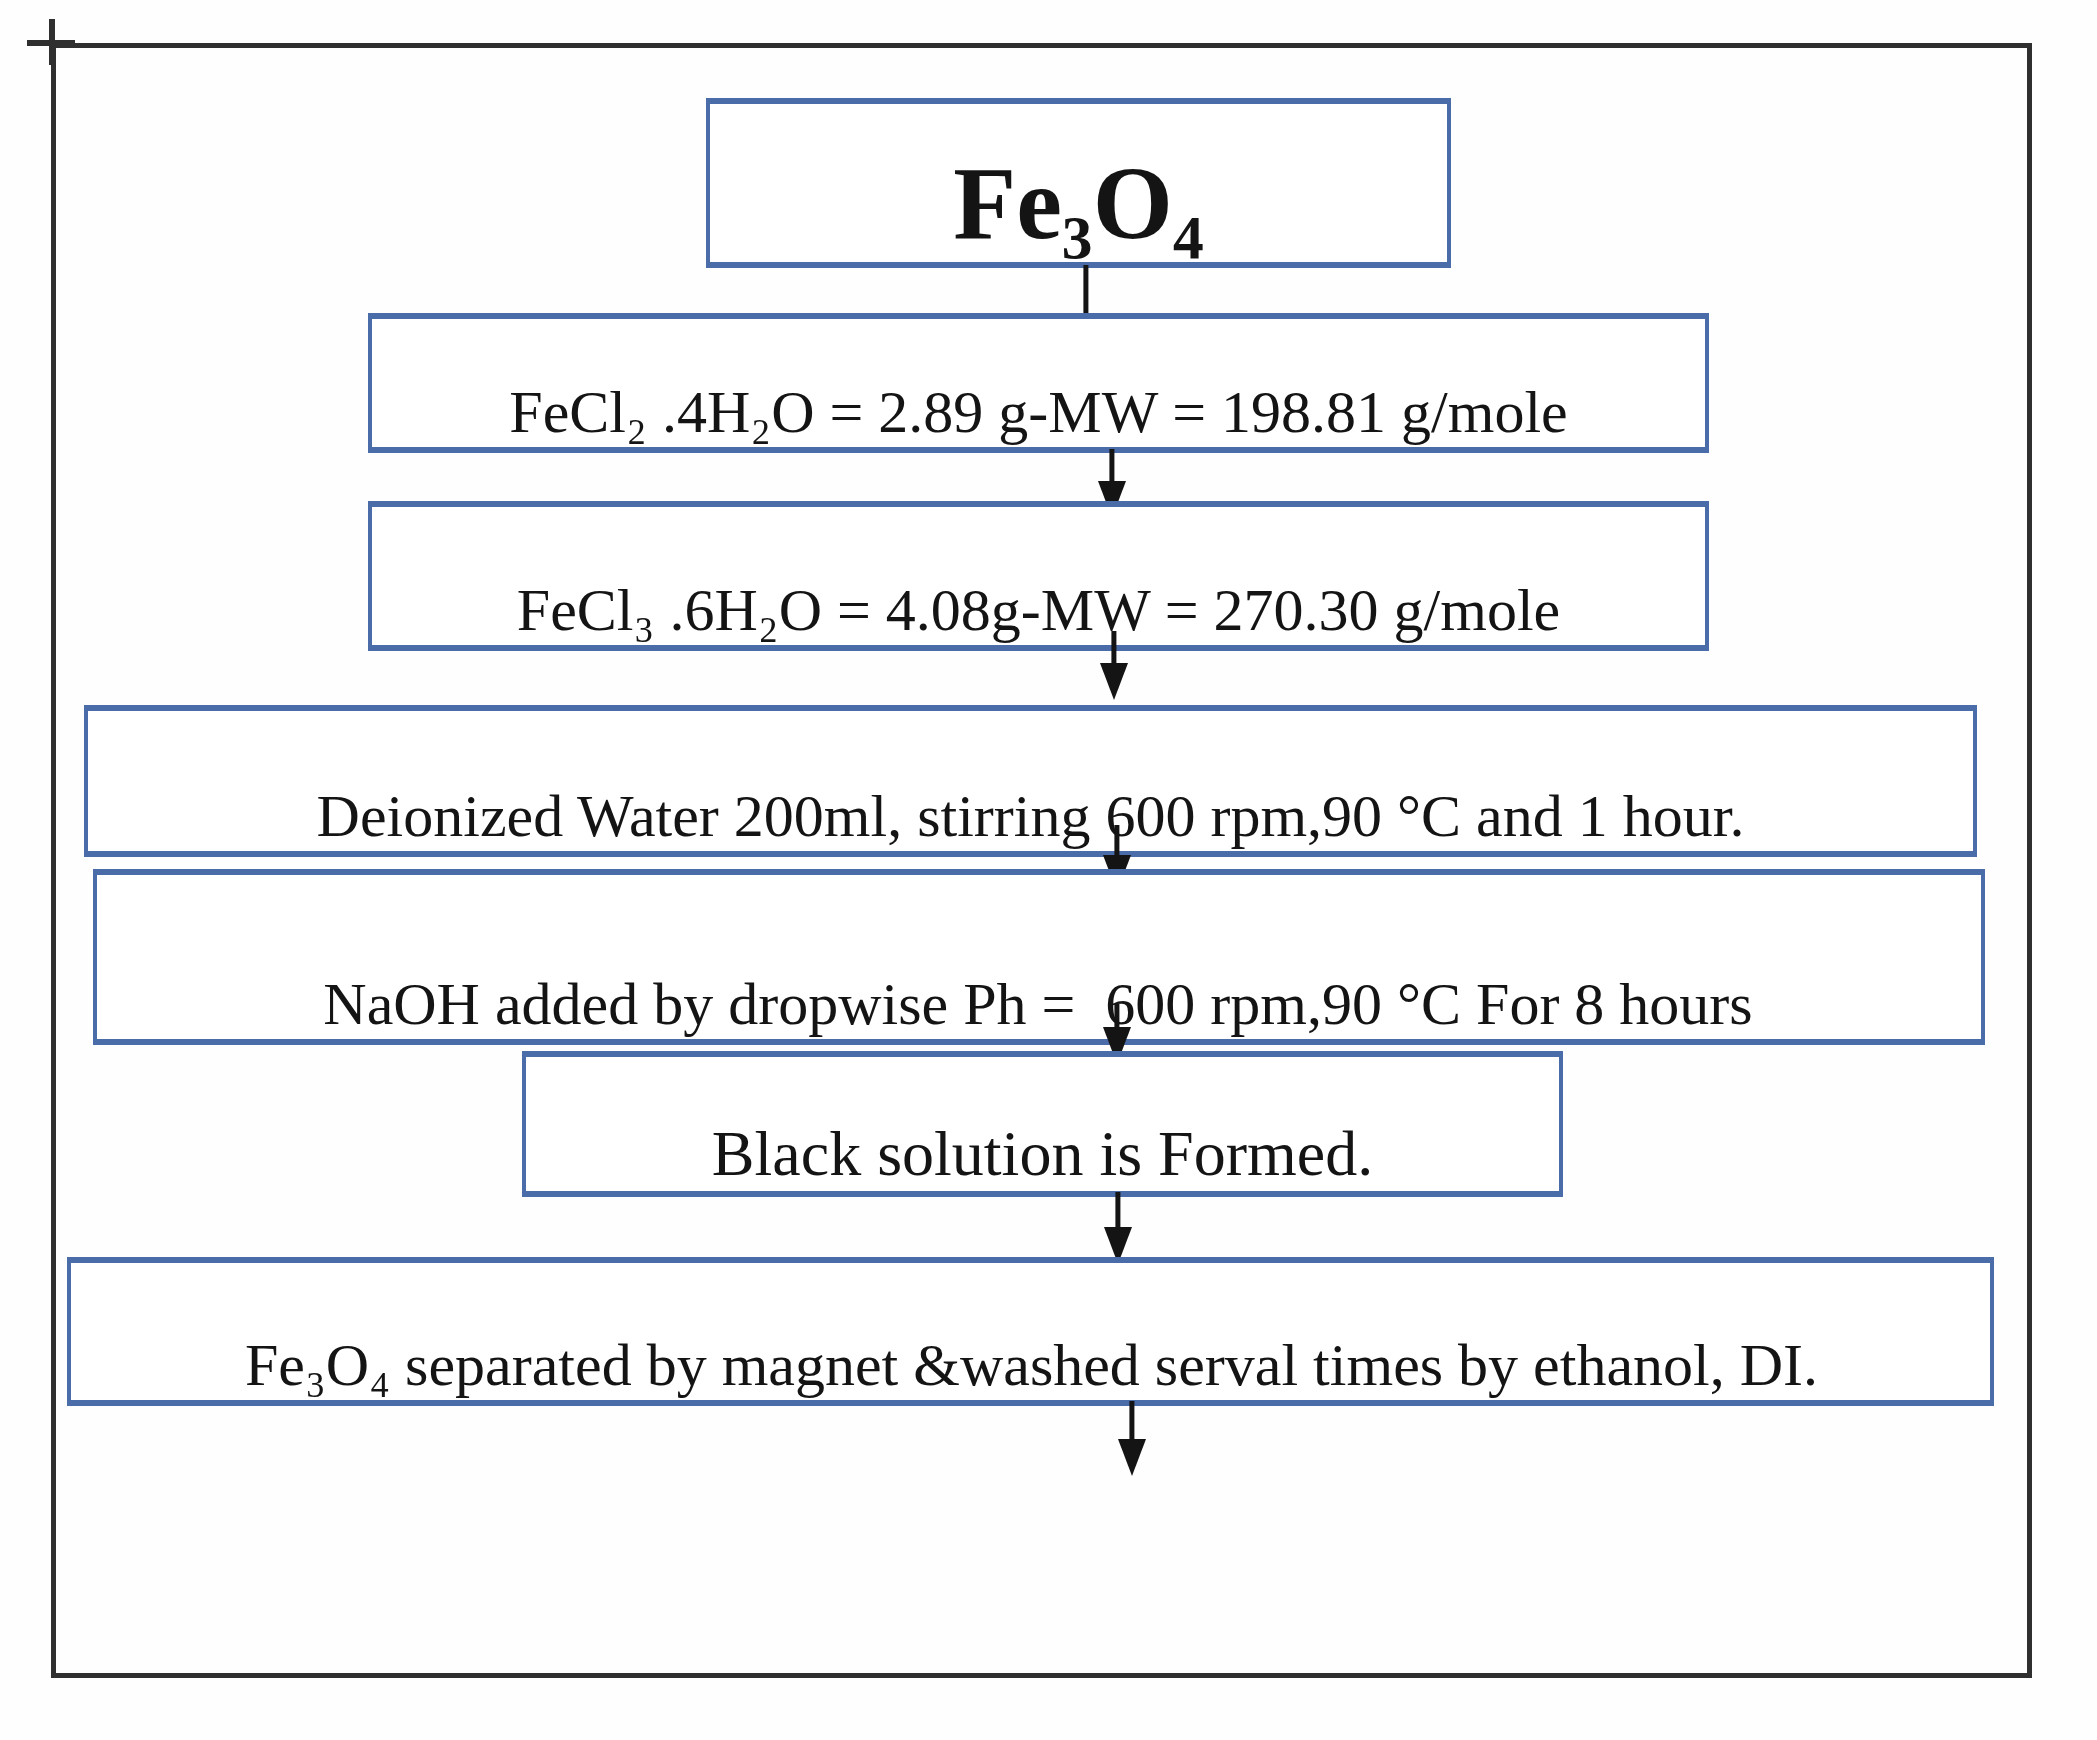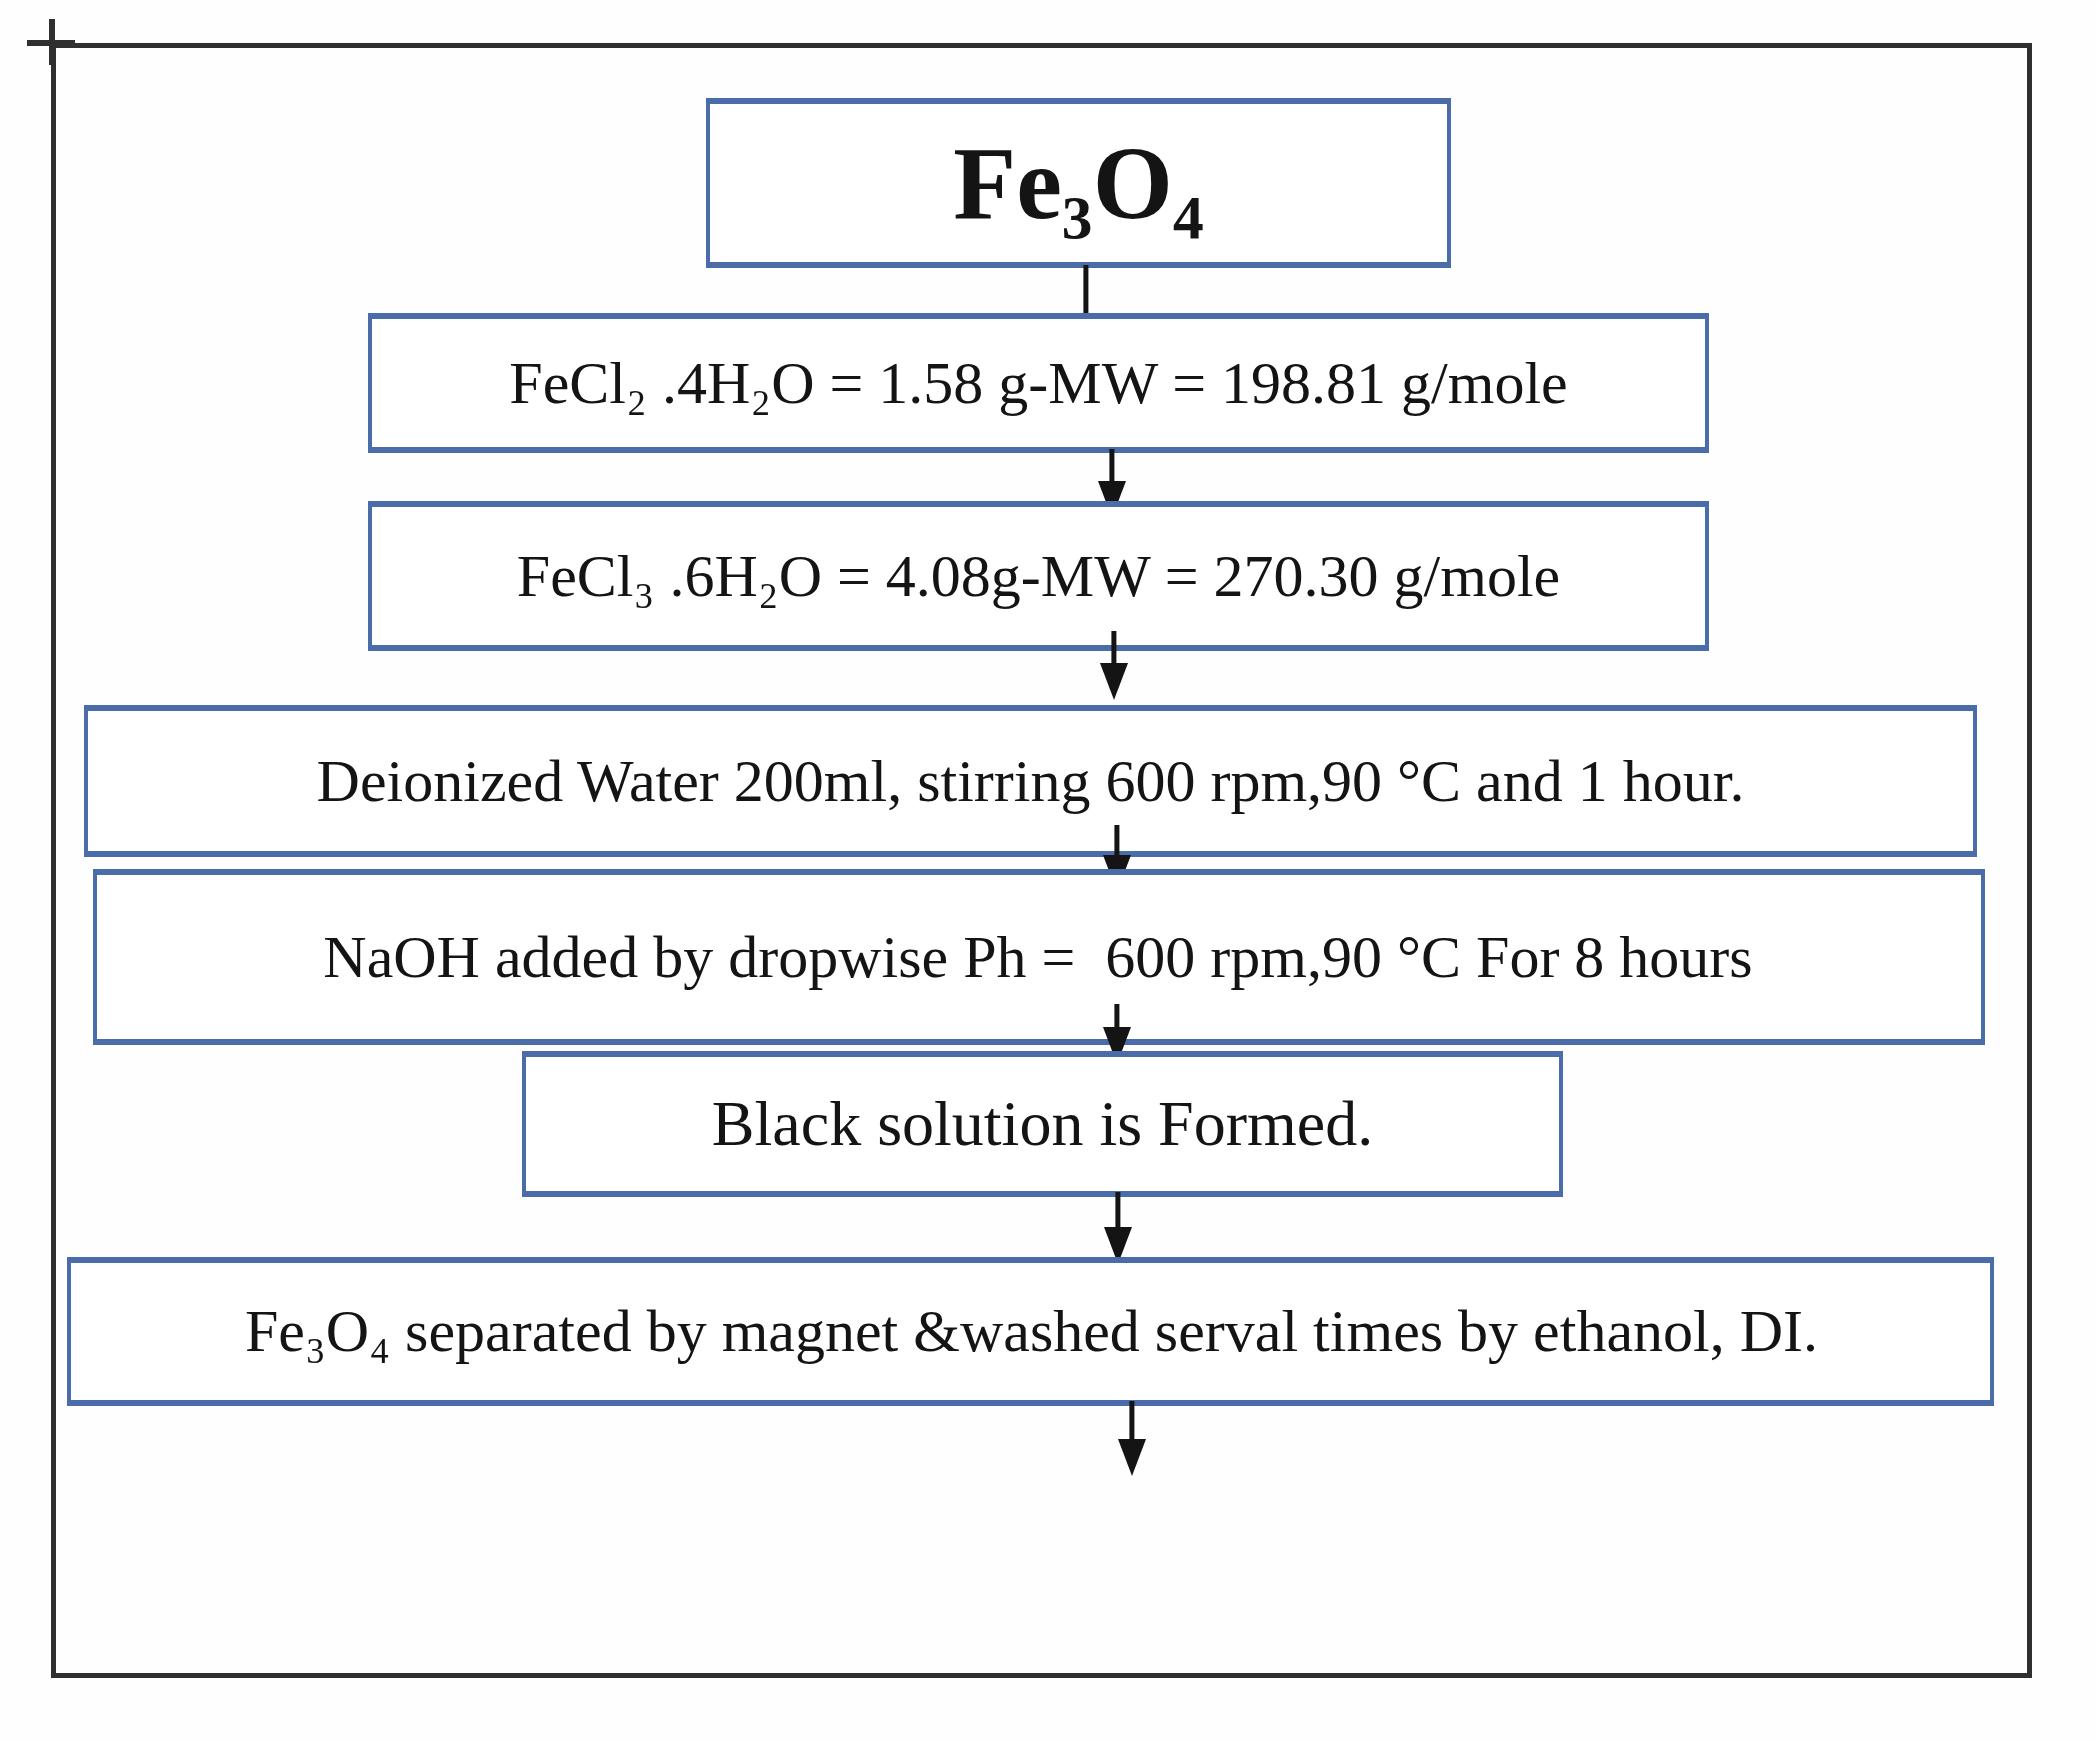--- a/index.html
+++ b/index.html
@@ -31,21 +31,21 @@
   .tick-v { left: 49px; top: 19.4px; width: 6px; height: 46px; }
   .tick-h { left: 27px; top: 40px; width: 48px; height: 6px; }
 
   
   .box {
     position: absolute;
     border: solid var(--box-border);
     border-width: 6.7px 4.5px;
     background: #ffffff;
     display: flex;
-    align-items: center;
+    align-items: flex-end;
     justify-content: center;
     text-align: center;
     font-size: 60px;
     line-height: 1.15;
     padding: 0 30px;
   }
   .box .txt { white-space: pre-wrap; }
   .box--title { font-size: 103px; font-weight: bold; }
   .box--bold  { font-size: 64px;  font-weight: normal; }
 
@@ -98,21 +98,21 @@
 
   <div class="box s0 box--title">
     <span class="txt">Fe₃O₄</span>
   </div>
 
   <div class="conn c0 no-head">
     <i class="line"></i>
   </div>
 
   <div class="box s1">
-    <span class="txt">FeCl₂ .4H₂O = 1.58 g-MW = 198.81 g/mole</span>
+    <span class="txt">FeCl₂ .4H₂O = 2.89 g-MW = 198.81 g/mole</span>
   </div>
 
   <div class="conn c1">
     <i class="line"></i>
     <i class="hd"></i>
   </div>
 
   <div class="box s2">
     <span class="txt">FeCl₃ .6H₂O = 4.08g-MW = 270.30 g/mole</span>
   </div>

